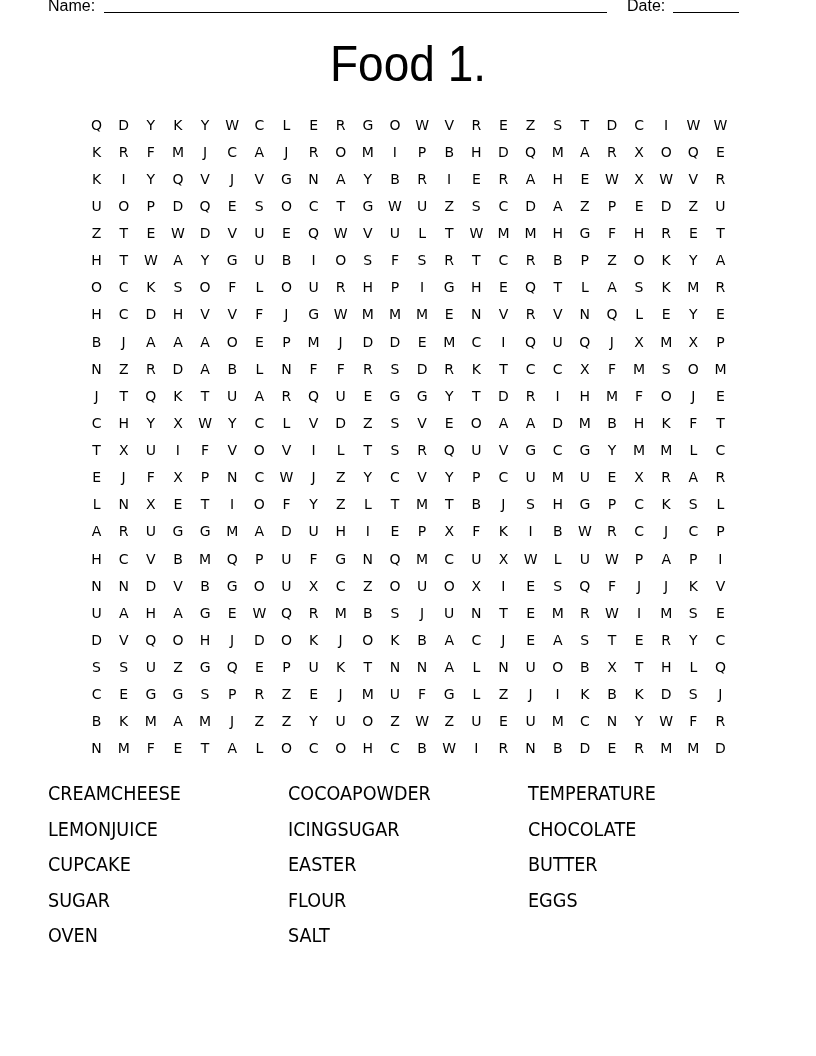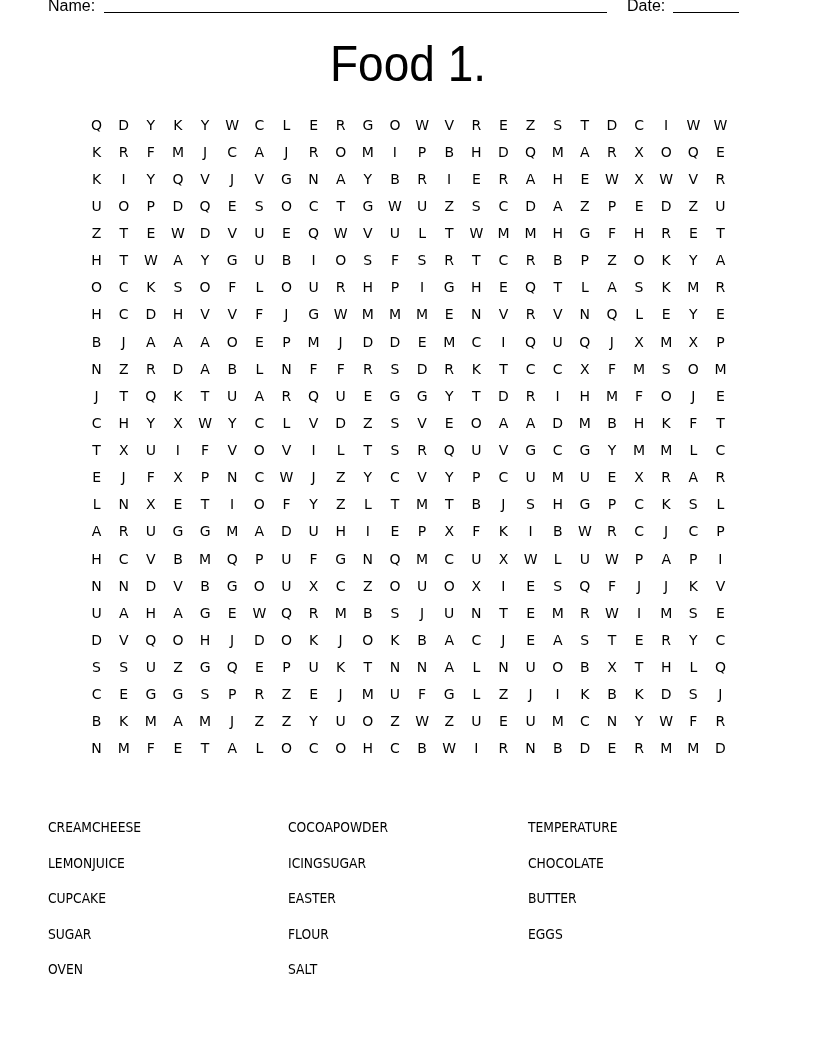--- a/index.html
+++ b/index.html
@@ -5,21 +5,21 @@
   html, body { margin: 0; padding: 0; background: #ffffff; }
   body { width: 816px; height: 1056px; position: relative; overflow: hidden; color: #000; }
   .header { position: absolute; top: -3px; left: 48px; width: 700px; height: 22px; font-family: "Liberation Sans", sans-serif; font-size: 16px; }
   .header .name-label { position: absolute; left: 0; top: 0; }
   .header .name-line { position: absolute; left: 56px; top: 15px; width: 503px; border-bottom: 1px solid #000; }
   .header .date-label { position: absolute; left: 579px; top: 0; }
   .header .date-line { position: absolute; left: 625px; top: 15px; width: 66px; border-bottom: 1px solid #000; }
   .title { position: absolute; top: 34px; left: 0; width: 816px; text-align: center; font-family: "Liberation Sans", sans-serif; font-size: 50px; line-height: 60px; transform: scaleX(0.92); }
   .grid { position: absolute; left: 83px; top: 111px; display: grid; grid-template-columns: repeat(24, 27.13px); grid-auto-rows: 27.13px; font-family: "DejaVu Sans", sans-serif; font-size: 14px; }
   .cell { display: flex; align-items: center; justify-content: center; }
-  .words { position: absolute; left: 48px; top: 810px; display: grid; grid-template-columns: 240px 240px 240px; grid-auto-rows: 35.6px; font-family: "DejaVu Sans", sans-serif; font-size: 14px; }
+  .words { position: absolute; left: 48px; top: 776px; display: grid; grid-template-columns: 240px 240px 240px; grid-auto-rows: 35.6px; font-family: "DejaVu Sans", sans-serif; font-size: 20px; }
   .word { transform: scaleX(0.88); transform-origin: left center; white-space: nowrap; line-height: 35.6px; }
 </style>
 </head>
 <body>
 
 <div class="header">
   <span class="name-label">Name:</span>
   <span class="name-line"></span>
   <span class="date-label">Date:</span>
   <span class="date-line"></span>

